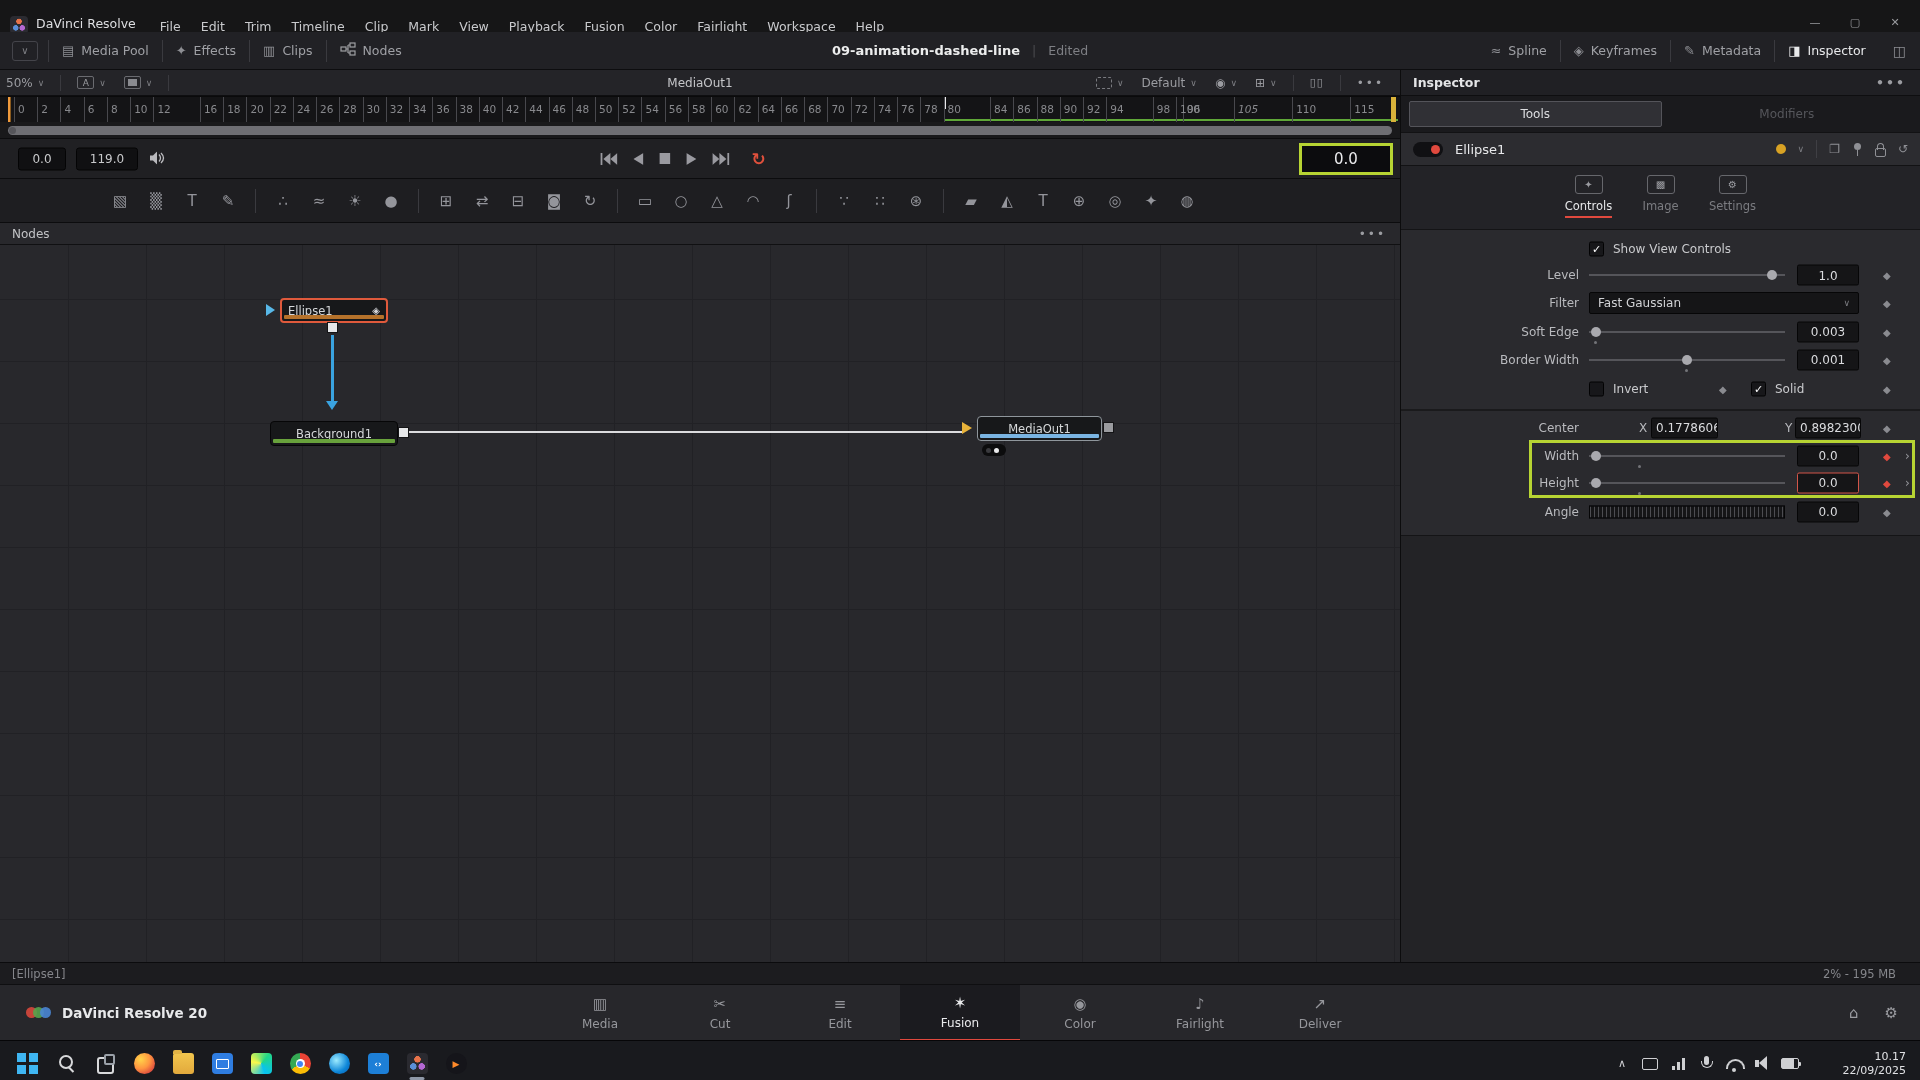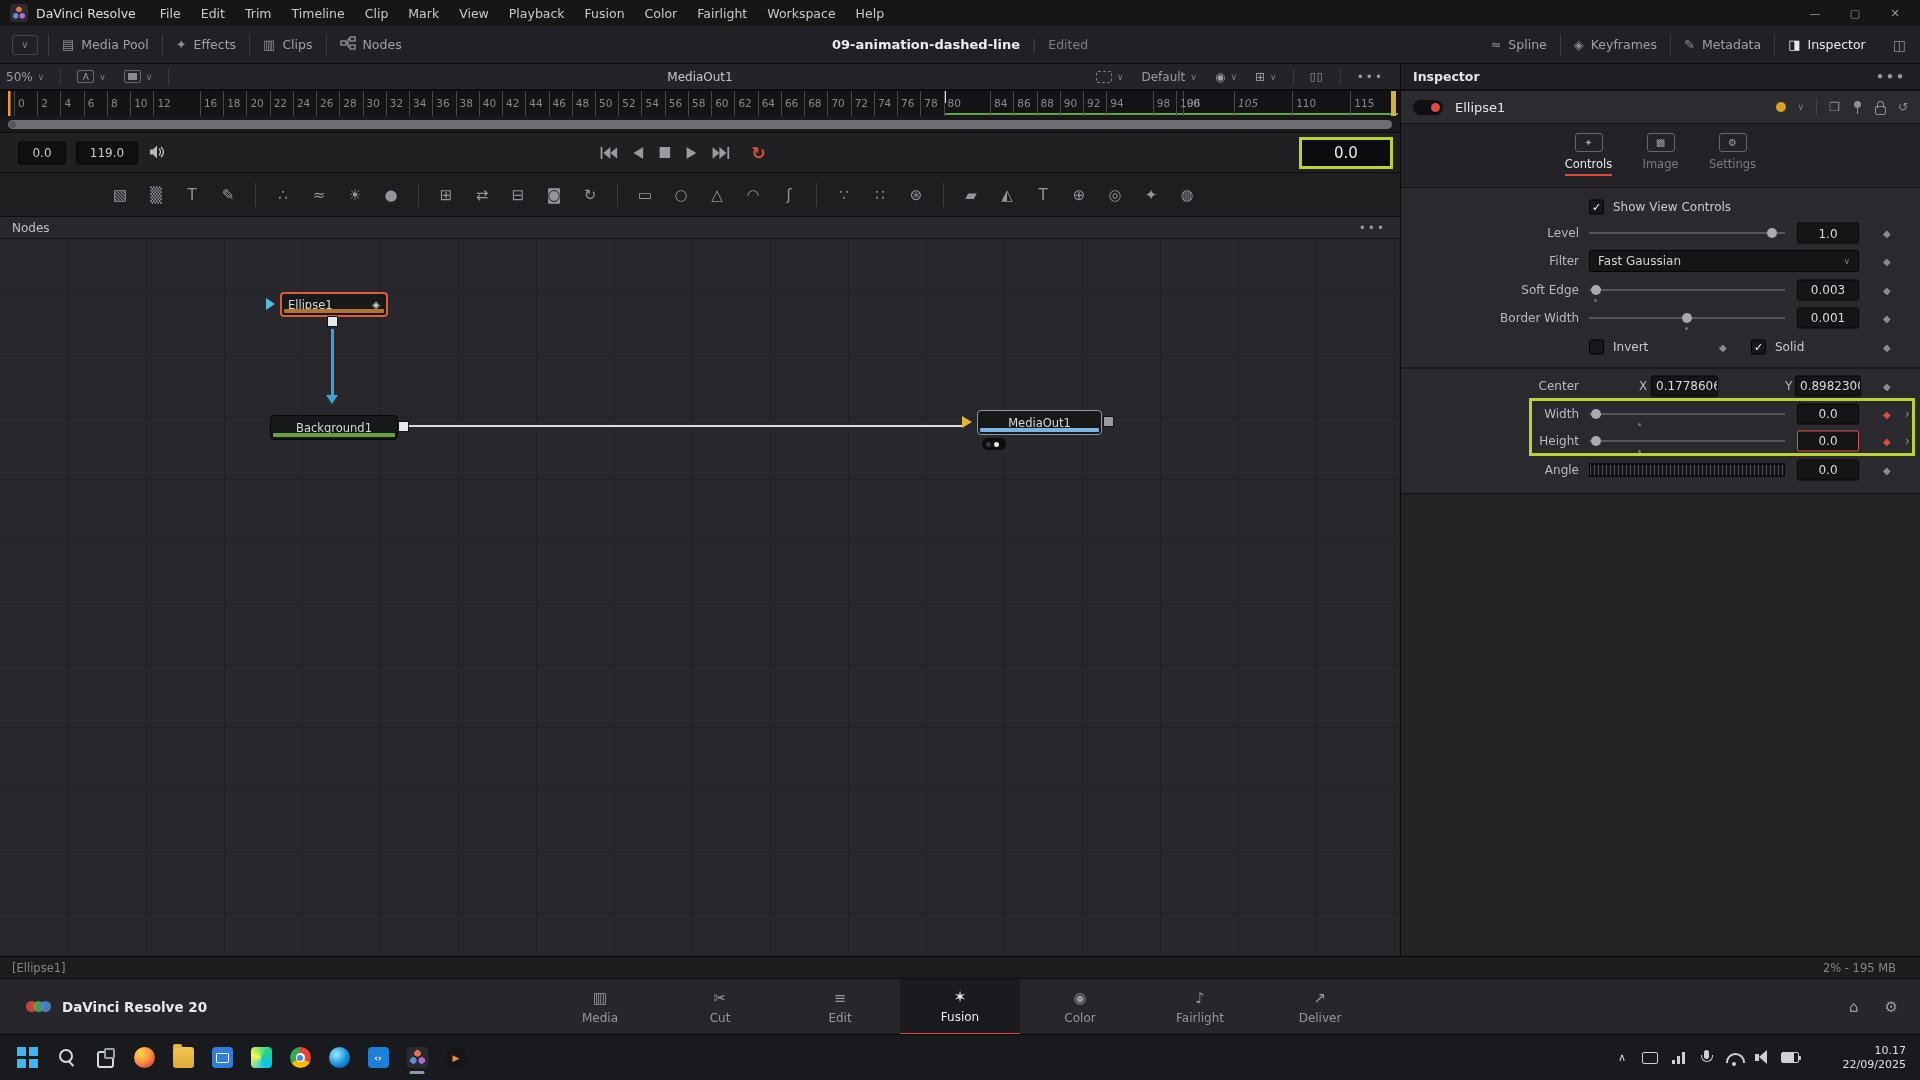--- a/index.html
+++ b/index.html
@@ -1,21 +1,21 @@
 <!DOCTYPE html>
 <html><head>
 <meta charset="utf-8">
 <style>
   html,body{margin:0;padding:0;width:1920px;height:1080px;overflow:hidden;background:#111;
     font-family:"DejaVu Sans",sans-serif;-webkit-user-select:none;user-select:none;cursor:default}
   *{box-sizing:border-box}
   #root{position:relative;width:1920px;height:1080px;background:#1d1d1f;color:#c8c9cc}
 
   
-  .menubar{height:26px;background:#161617;display:flex;align-items:center;padding:8px 6px;font-size:12.5px;color:#c9cacd}
+  .menubar{height:26px;background:#161617;display:flex;padding:16px 6px;font-size:12.5px;color:#c9cacd}
   .app-icon{width:18px;height:18px;border-radius:4px;background:#2b2b31;margin:0 8px 0 4px;position:relative;flex:0 0 auto}
   .app-icon::before{content:"";position:absolute;inset:0;background:
      radial-gradient(circle at 50% 30%,#e8734a 0 2.5px,transparent 3px),
      radial-gradient(circle at 32% 66%,#5a8fd8 0 2.5px,transparent 3px),
      radial-gradient(circle at 68% 66%,#b468d4 0 2.5px,transparent 3px)}
   .app-name{margin-right:14px;color:#dedfe2}
   .menu-item{padding:3px 10px;border-radius:3px}
   .win-controls{margin-left:auto;display:flex;gap:26px;padding-right:12px;color:#9a9b9f;font-size:11px}
   .win-controls span{width:14px;text-align:center}
 
@@ -602,20 +602,24 @@
             <i></i>
           </span>
       </div>
     </div>
 
     <aside class="inspector">
       <div class="ins-header">
         <span>Inspector</span>
         <span class="dots">•••</span>
       </div>
+      <div class="ins-tabs">
+        <span class="ins-tab active">Tools</span>
+        <span class="ins-tab dim">Modifiers</span>
+      </div>
       <div class="ins-noderow">
         <span class="toggle"></span>
         <span class="ins-nodename">Ellipse1</span>
         <span class="right">
           <span class="tile-dot"></span>
           <span class="chev">∨</span>
           <span class="nr-div"></span>
           <span>❐</span>
           <span class="icon-pin"></span>
           <span class="icon-lock"></span>

